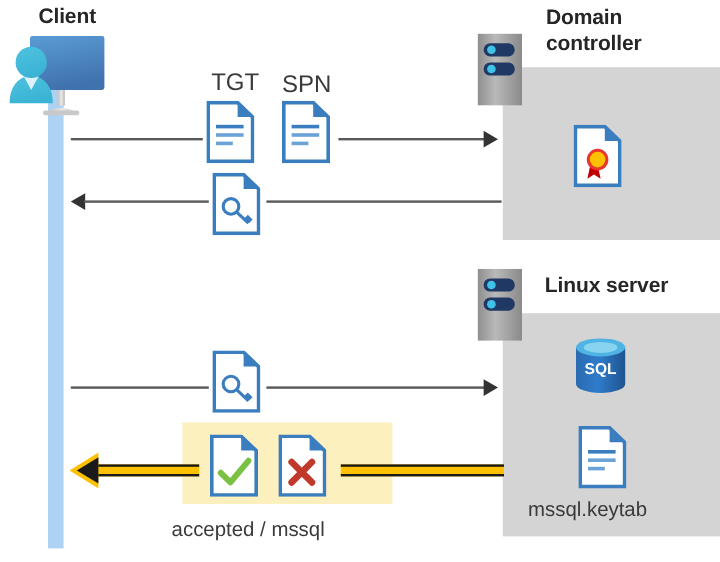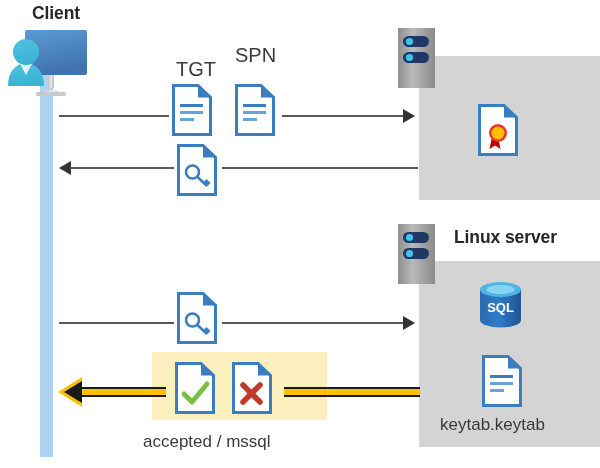--- a/index.html
+++ b/index.html
@@ -45,21 +45,21 @@
   }
   #keytab-label   { left: 440px; top: 415px; }
   #verdict-label  { left: 143px; top: 432px; }
 
   .small-label {
     font-size: 20px;
     color: #3a3a3a;
     white-space: nowrap;
   }
   #tgt-label { left: 176px; top: 58px; }
-  #spn-label { left: 235px; top: 44px; }
+  #spn-label { left: 235px; top: 60px; }
 
   
   #lifeline {
     left: 40px; top: 62px; width: 13px; height: 395px;
     background: #aed3f2;
   }
 
   
   #client-icon { left: 4px; top: 24px; width: 92px; height: 80px; }
 
@@ -207,20 +207,21 @@
     <svg width="37" height="60" viewBox="0 0 37 60">
       <rect x="0" y="0" width="37" height="60" fill="url(#chassisGrad)"></rect>
       <rect x="5" y="8" width="26" height="11" rx="5.5" fill="#1f3864"></rect>
       <circle cx="11.5" cy="13.5" r="3.6" fill="#3fc3e8"></circle>
       <rect x="5" y="24" width="26" height="11" rx="5.5" fill="#1f3864"></rect>
       <circle cx="11.5" cy="29.5" r="3.6" fill="#3fc3e8"></circle>
     </svg>
   </div>
 
   <div class="abs node-title" id="client-title">Client</div>
+  <div class="abs node-title" id="dc-title">Domain controller</div>
   <div class="abs node-title" id="lin-title">Linux server</div>
 
   <div class="abs conn-line" id="r1-seg-a"></div>
   <div class="abs conn-line" id="r1-seg-b"></div>
   <div class="abs arrow-right-head" id="r1-head"></div>
 
   <div class="abs small-label" id="tgt-label">TGT</div>
   <div class="abs small-label" id="spn-label">SPN</div>
 
   <div class="abs doc-icon" id="doc-tgt">
@@ -332,15 +333,15 @@
   <div class="abs doc-icon" id="doc-keytab">
     <svg width="40" height="52" viewBox="0 0 40 52">
       <path d="M1.5 1.5 H26 L38.5 13.5 V50.5 H1.5 Z" fill="#ffffff" stroke="#3a7ebf" stroke-width="3"></path>
       <path d="M26 1.5 L38.5 13.5 H26 Z" fill="#3a7ebf"></path>
       <rect x="8" y="20" width="23" height="3" fill="#3a7ebf"></rect>
       <rect x="8" y="27" width="23" height="3" fill="#6ba3d6"></rect>
       <rect x="8" y="34" width="14" height="3" fill="#6ba3d6"></rect>
     </svg>
   </div>
 
-  <div class="abs plain-label" id="keytab-label">keytab.keytab</div>
+  <div class="abs plain-label" id="keytab-label">mssql.keytab</div>
 
 </div>
 
 </body></html>

